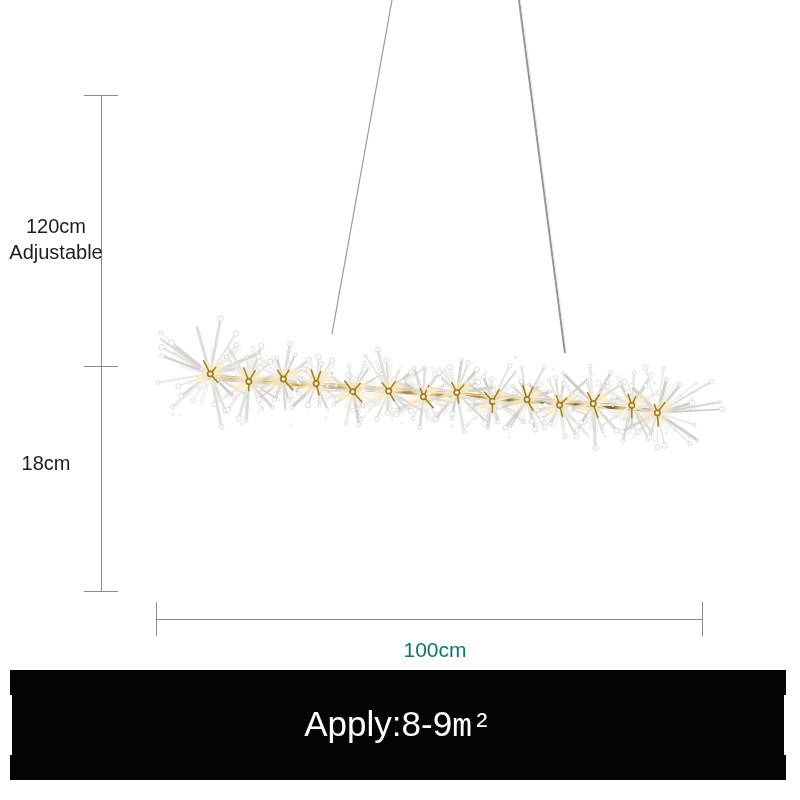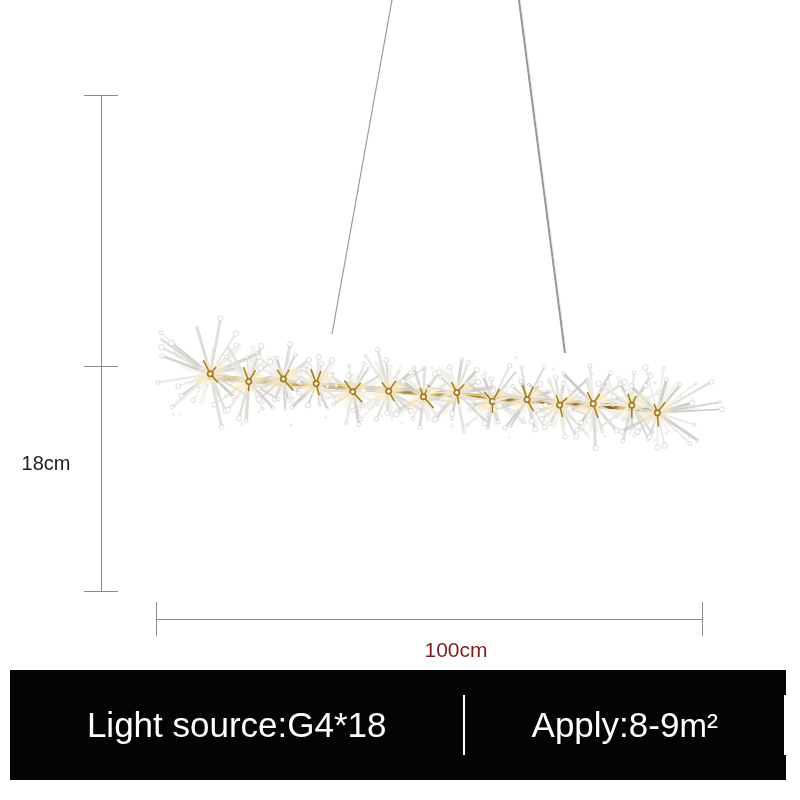--- a/index.html
+++ b/index.html
@@ -4,30 +4,30 @@
 <style>
   html,body{margin:0;padding:0;background:#ffffff;}
   .stage{
     position:relative;width:800px;height:800px;background:#ffffff;overflow:hidden;
     font-family:"Liberation Sans","DejaVu Sans",sans-serif;
   }
   svg.scene{position:absolute;left:0;top:0;width:800px;height:800px;display:block;}
   .dim-label{position:absolute;color:#1d1d1d;font-size:20px;line-height:26px;text-align:center;}
   .label-drop{left:0;top:213px;width:112px;}
   .label-body-height{left:0;top:450px;width:92px;}
-  .label-width{left:396px;top:637px;width:120px;color:#7f1d1d;font-size:21px;}
+  .label-width{left:375px;top:637px;width:120px;color:#0f766e;font-size:21px;}
   .spec-bar{
     position:absolute;left:10px;top:670px;width:776px;height:110px;
     background:#040404;display:flex;align-items:center;
   }
   .spec{color:#ffffff;font-size:35px;text-align:center;white-space:nowrap;}
   .spec-1{flex:316 0 0;}
   .spec-2{flex:222 0 0;}
   .spec-3{flex:238 0 0;}
-  .spec .unit{font-family:Liberation Sans, sans-serif;font-size:33px;}
+  .spec .unit{font-family:Liberation Mono, monospace;font-size:33px;}
   .spec-divider{flex:0 0 2px;width:2px;height:60px;background:#ffffff;}
 </style>
 </head>
 <body>
 
 <div class="stage">
 
   <svg class="scene" viewBox="0 0 800 800" aria-hidden="true">
     <defs>
       <radialGradient id="glow">
@@ -875,29 +875,30 @@
       <line x1="101.5" y1="95" x2="101.5" y2="592"></line>
       <line x1="84" y1="95.5" x2="118" y2="95.5"></line>
       <line x1="84" y1="366.5" x2="118" y2="366.5"></line>
       <line x1="84" y1="591.5" x2="118" y2="591.5"></line>
       <line x1="156" y1="619.5" x2="703" y2="619.5"></line>
       <line x1="156.5" y1="602" x2="156.5" y2="636"></line>
       <line x1="702.5" y1="602" x2="702.5" y2="636"></line>
     </g>
   </svg>
 
+  <div class="dim-label label-drop">
+    <div>120cm</div>
+    <div>Adjustable</div>
+  </div>
 
   <div class="dim-label label-body-height">18cm</div>
 
   <div class="dim-label label-width">100cm</div>
 
   <div class="spec-bar">
-    <div class="spec spec-1">
-      <span>Light source:G4*18</span><span class="unit"></span>
-    </div>
     <div class="spec-divider"></div>
     <div class="spec spec-2">
       <span>Apply:8-9</span><span class="unit">m²</span>
     </div>
     <div class="spec-divider"></div>
   </div>
 
 </div>
 
 </body></html>

